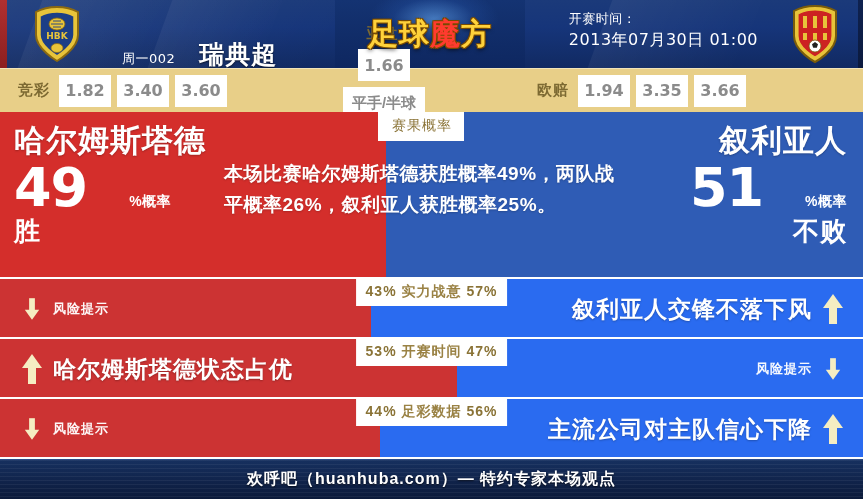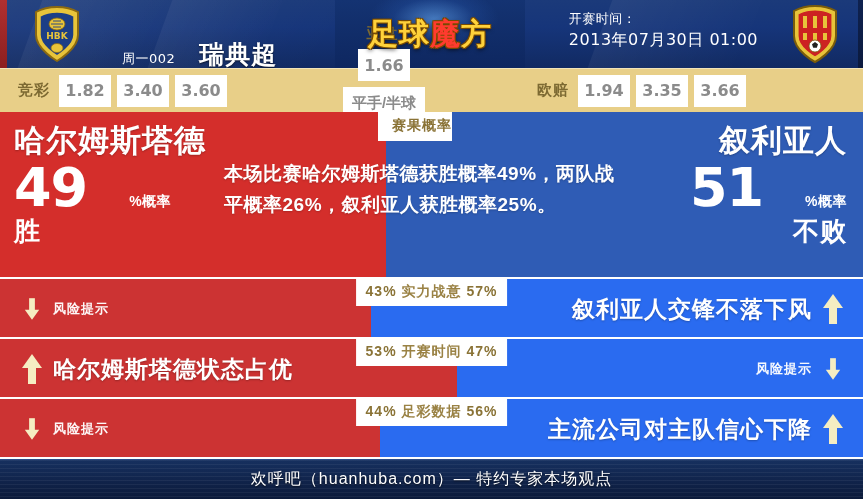--- a/index.html
+++ b/index.html
@@ -152,22 +152,22 @@
   .summary-text {
     position:absolute; left:224px; top:46px; width:400px;
     color:#ffffff; font-size:19px; font-weight:bold; line-height:31px;
     letter-spacing:0.5px; z-index:3;
     text-shadow:0 1px 2px rgba(0,0,0,0.2);
   }
 
   .tab-chip {
     position:absolute; left:378px; top:0; z-index:5;
     background:#ffffff; color:#8a7336;
-    font-size:14px; font-weight:bold; letter-spacing:1px;
-    padding:5px 0 6px 14px;
+    font-size:14px; font-weight:normal; letter-spacing:1px;
+    padding:5px 12px 6px 14px;
   }
 
   
   .rows { position:relative; }
   .row {
     position:relative; height:60px; display:flex;
     border-top:2px solid #ffffff;
   }
   .row-left  { background:#cc3333; position:relative; }
   .row-right { background:#2a6bf0; position:relative; flex:1; }
@@ -224,21 +224,21 @@
     position:absolute; left:0; bottom:0; width:863px; height:40px;
     background:
       repeating-linear-gradient(180deg,
         rgba(255,255,255,0.055) 0px, rgba(255,255,255,0.055) 1px,
         rgba(0,0,0,0) 1px, rgba(0,0,0,0) 4px),
       linear-gradient(180deg,#16305f 0%, #10234a 55%, #0b1a3a 100%);
     display:flex; align-items:center; justify-content:center;
     border-top:1px solid #2a4a86;
   }
   .footer-text {
-    color:#ffffff; font-size:16px; font-weight:normal; letter-spacing:1px;
+    color:#ffffff; font-size:16px; font-weight:bold; letter-spacing:1px;
     text-shadow:0 1px 2px rgba(0,0,0,0.7);
   }
 </style>
 </head>
 <body>
 
 <div id="root">
 
   <div class="header">
     <div class="hdr-edge-left"></div>

